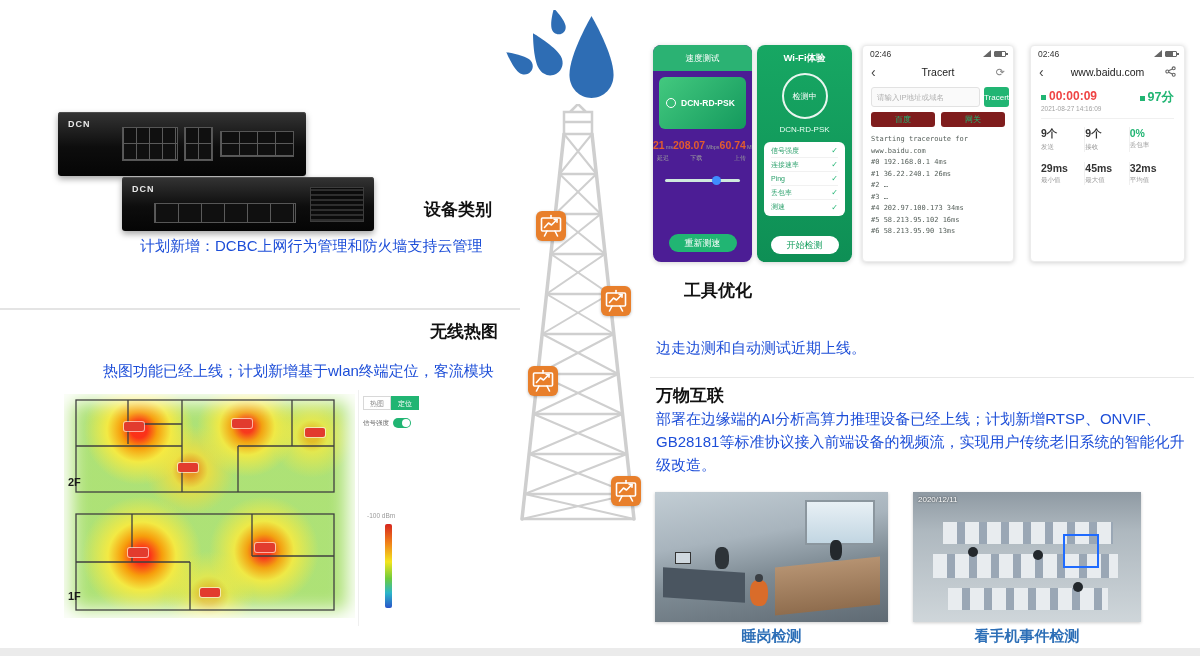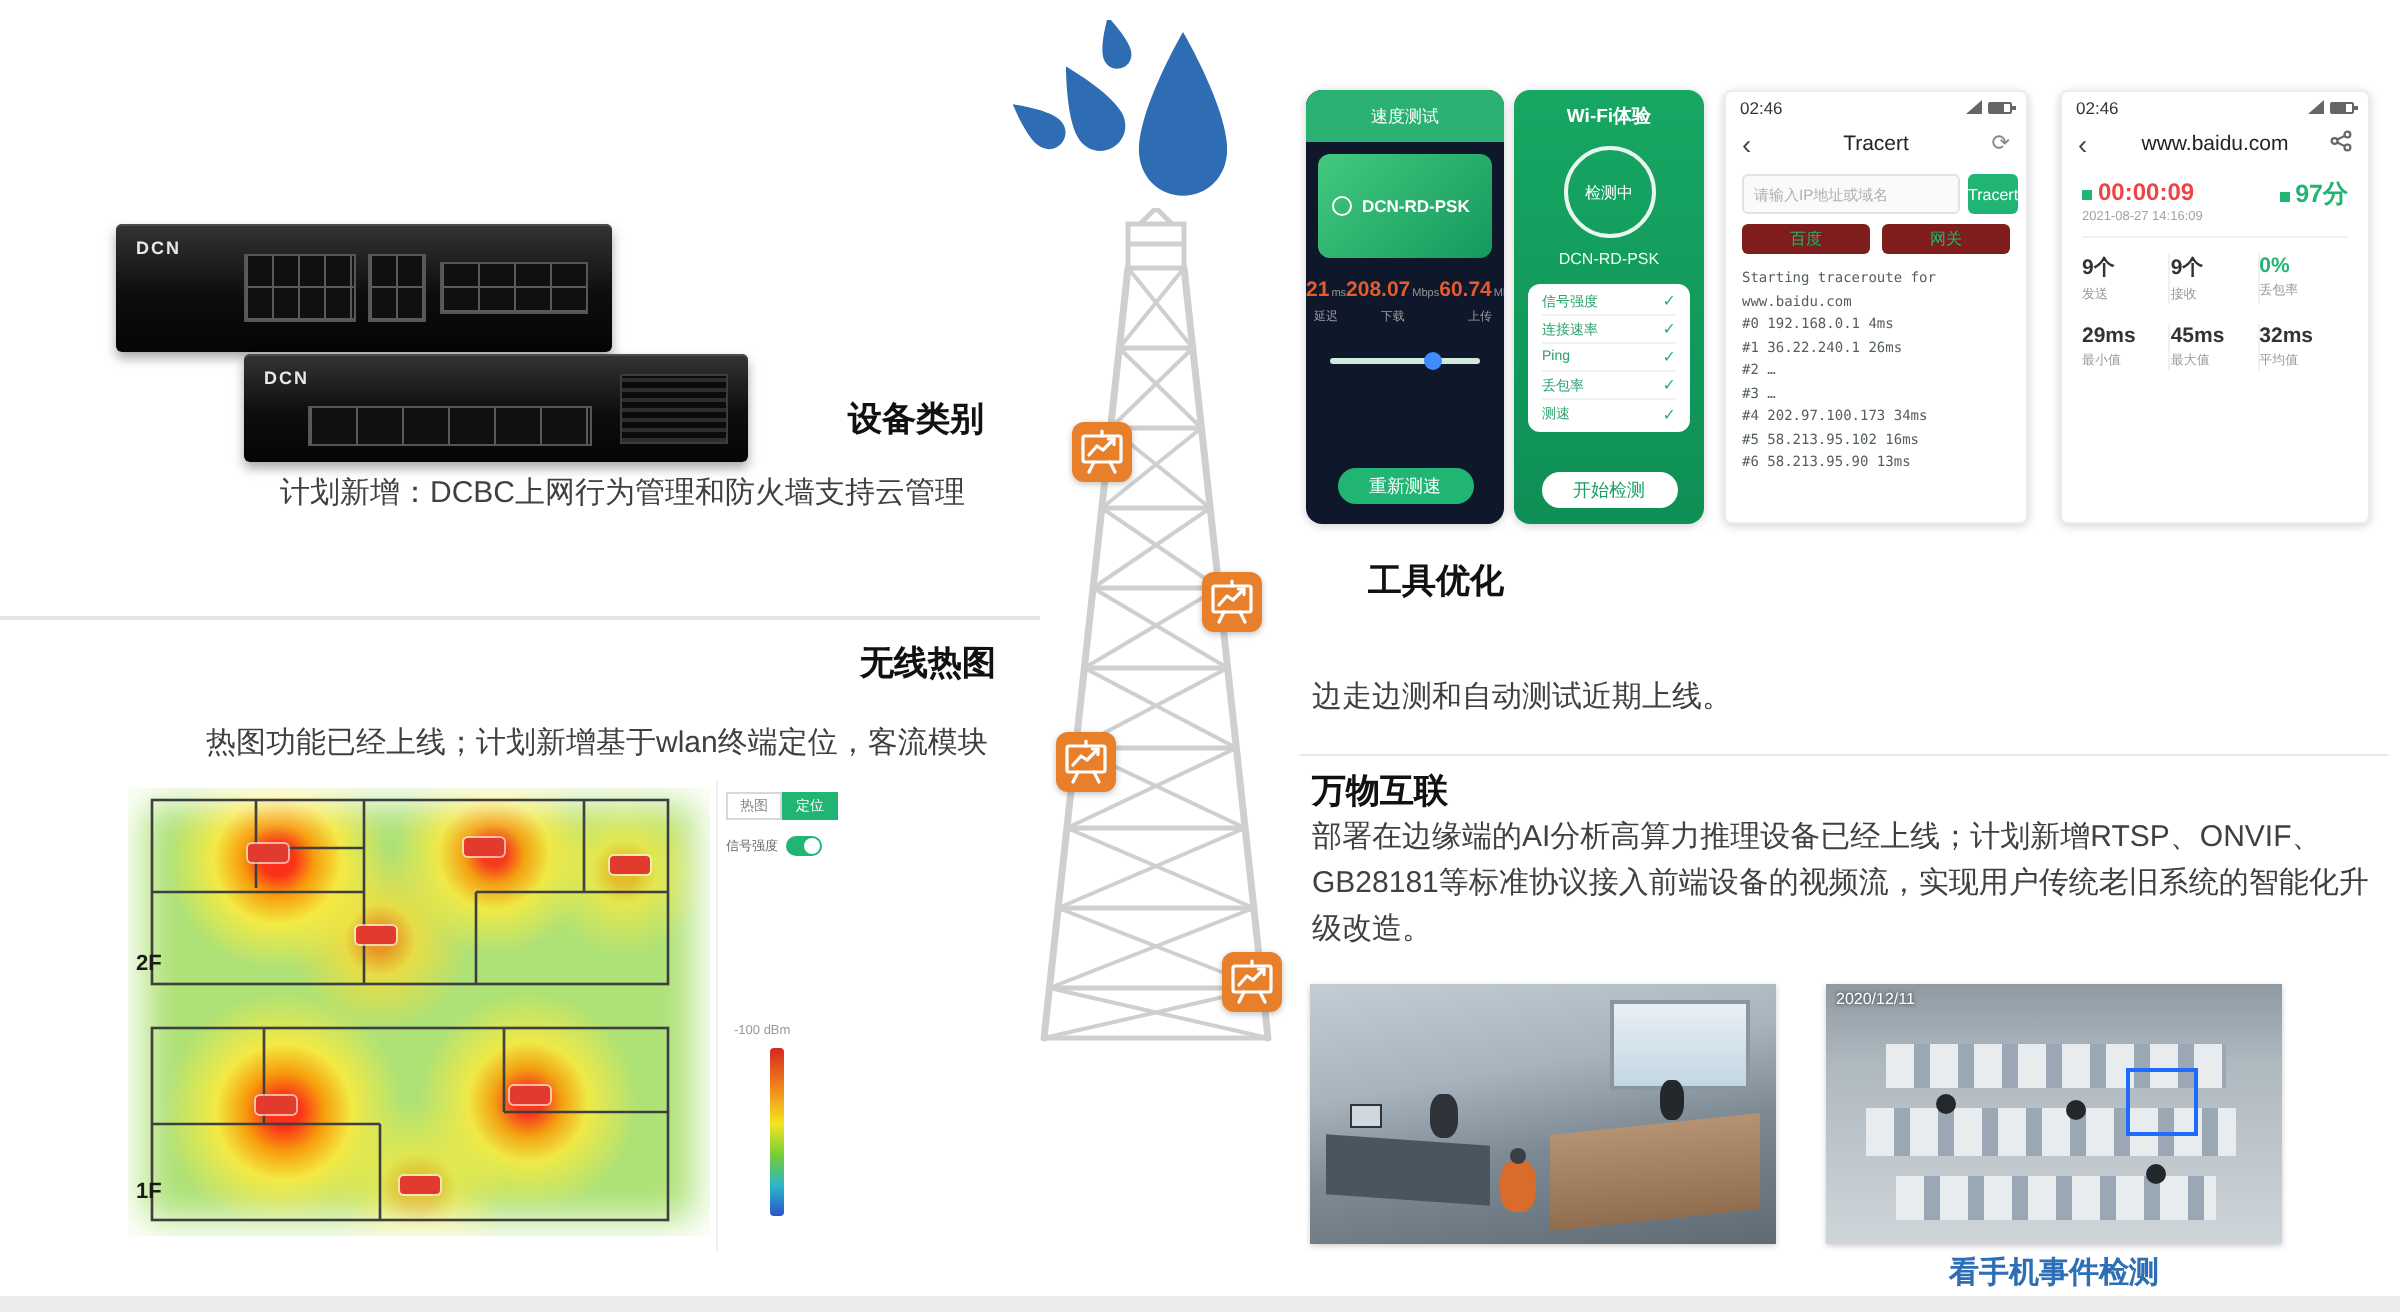--- a/index.html
+++ b/index.html
@@ -27,21 +27,21 @@
     background-image:
       repeating-linear-gradient(90deg,#5a5a5a 0 1px,transparent 1px 18px),
       repeating-linear-gradient(0deg,#5a5a5a 0 1px,transparent 1px 12px); }
   .d2-ports  { left:32px; top:26px; width:142px; height:20px;
     background-image:repeating-linear-gradient(90deg,#5a5a5a 0 1px,transparent 1px 23px); }
   .d2-vents  { position:absolute; left:188px; top:10px; width:54px; height:35px;
     background:repeating-linear-gradient(0deg,#2e2e2e 0 2px,#0b0b0b 2px 5px); border:1px solid #3c3c3c; }
 
   .h-section { position:absolute; font-size:17px; font-weight:bold; color:#111; }
   .h-device { left:424px; top:198px; }
-  .t-body { position:absolute; font-size:15px; color:#404040; }
+  .t-body { position:absolute; font-size:15px; color:#1d4ed8; }
   .t-device { left:140px; top:237px; }
   .divider-left  { position:absolute; left:0; top:308px; width:520px; height:2px; background:#e4e4e4; }
   .h-heat { left:430px; top:320px; }
   .t-heat { left:103px; top:362px; }
 
   
   .heatmap { position:absolute; left:62px; top:390px; width:360px; height:236px; background:#fff; }
   .heat-area { position:absolute; left:0; top:0; width:296px; height:236px; }
   .heat-bg { position:absolute; left:2px; top:4px; width:291px; height:224px;
     box-shadow:inset 0 0 18px 8px #fff;
@@ -78,21 +78,21 @@
   
   .logo { position:absolute; left:505px; top:10px; }
   .derrick { position:absolute; left:512px; top:104px; }
   .milestone { position:absolute; width:30px; height:30px; border-radius:6px; background:#e87f2b;
     box-shadow:0 1px 3px rgba(0,0,0,.25); }
   .m1{left:536px;top:211px;} .m2{left:601px;top:286px;} .m3{left:528px;top:366px;} .m4{left:611px;top:476px;}
 
   
   .phone { position:absolute; top:45px; height:217px; background:#fff; border-radius:8px;
     overflow:hidden; box-shadow:0 1px 5px rgba(0,0,0,.18); }
-  .p1 { left:653px; width:99px; background:#0f172a; }
+  .p1 { left:653px; width:99px; background:#4c1d95; }
   .p1-head { height:26px; background:#2bb273; color:#fff; font-size:8.5px; line-height:26px; text-align:center; }
   .p1-card { margin:6px; height:52px; border-radius:6px; color:#fff;
     background:linear-gradient(135deg,#43c97f,#14995d); display:flex; align-items:center; gap:5px; padding:0 7px; }
   .p1-wifi-dot { width:10px; height:10px; border-radius:50%; border:1.5px solid #fff; flex:none; }
   .p1-ssid { font-size:8.5px; font-weight:bold; }
   .p1-stats { display:flex; justify-content:space-around; margin-top:2px; }
   .p1-stat { text-align:center; }
   .p1-val { font-size:10.5px; font-weight:bold; color:#e25c2e; }
   .p1-unit { font-size:5.5px; color:#999; margin-left:1px; }
   .p1-lab { font-size:6px; color:#9c9c9c; margin-top:1px; }
@@ -474,16 +474,17 @@
   <div class="cam cam2">
     <div class="shape c2-desk c2-d1"></div>
     <div class="shape c2-desk c2-d2"></div>
     <div class="shape c2-desk c2-d3"></div>
     <div class="shape c2-f c2-f1"></div>
     <div class="shape c2-f c2-f2"></div>
     <div class="shape c2-f c2-f3"></div>
     <div class="shape c2-box"></div>
     <div class="shape c2-ts">2020/12/11</div>
   </div>
+  <div class="caption cap1">睡岗检测</div>
   <div class="caption cap2">看手机事件检测</div>
 
   <div class="footer-bar"></div>
 </div>
 
 </body></html>

